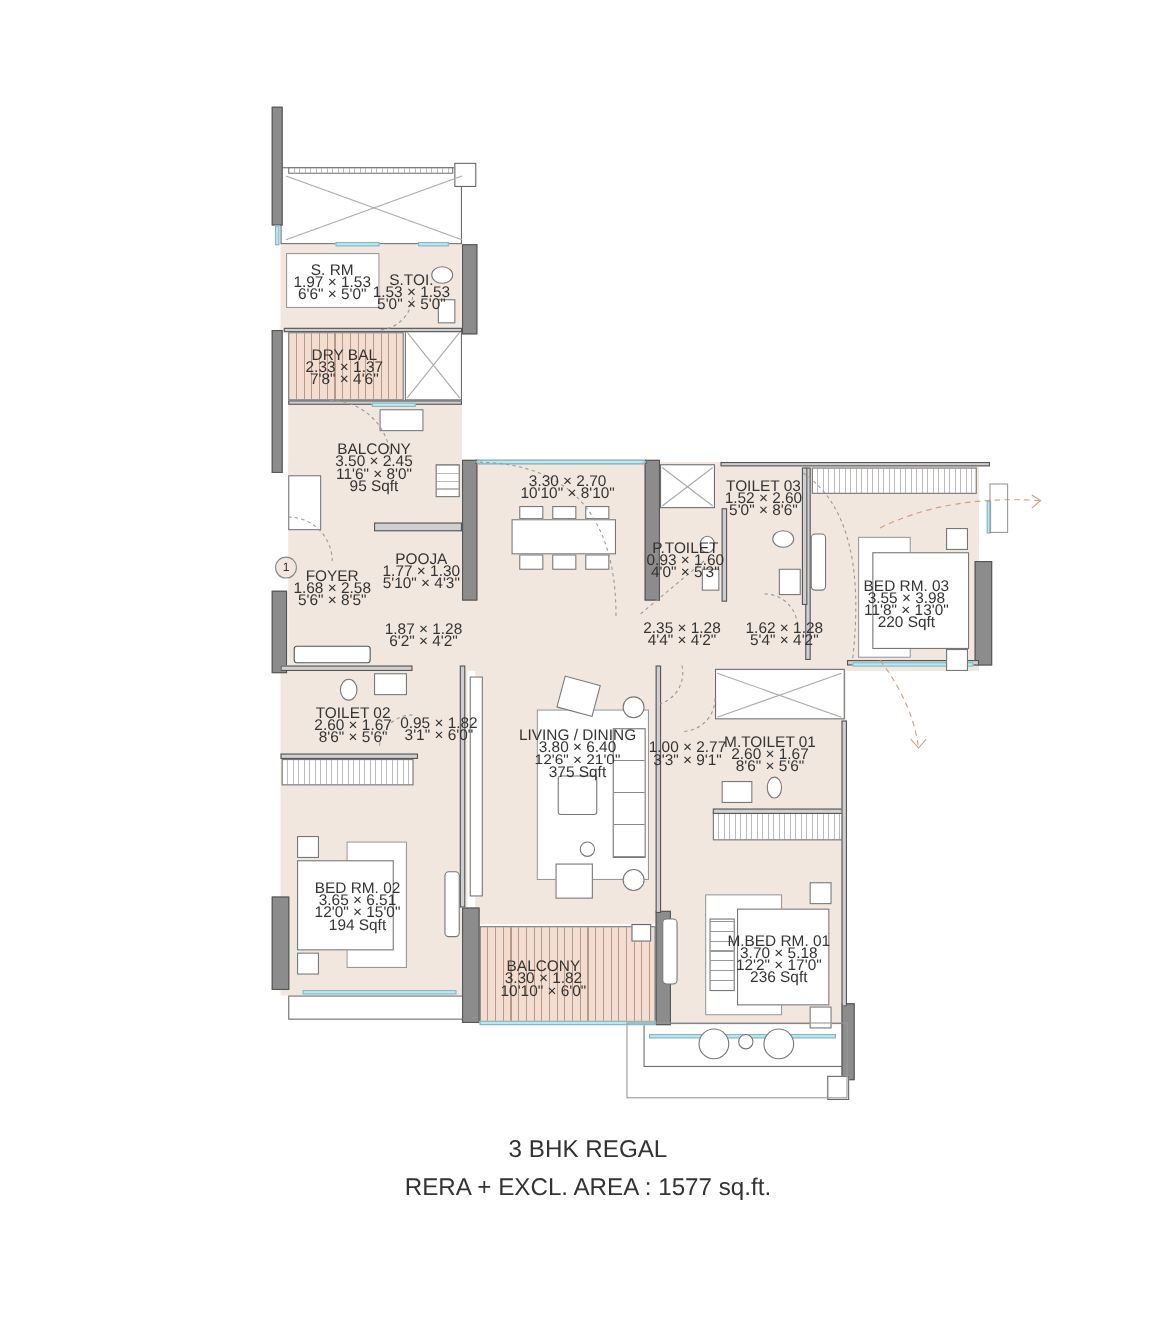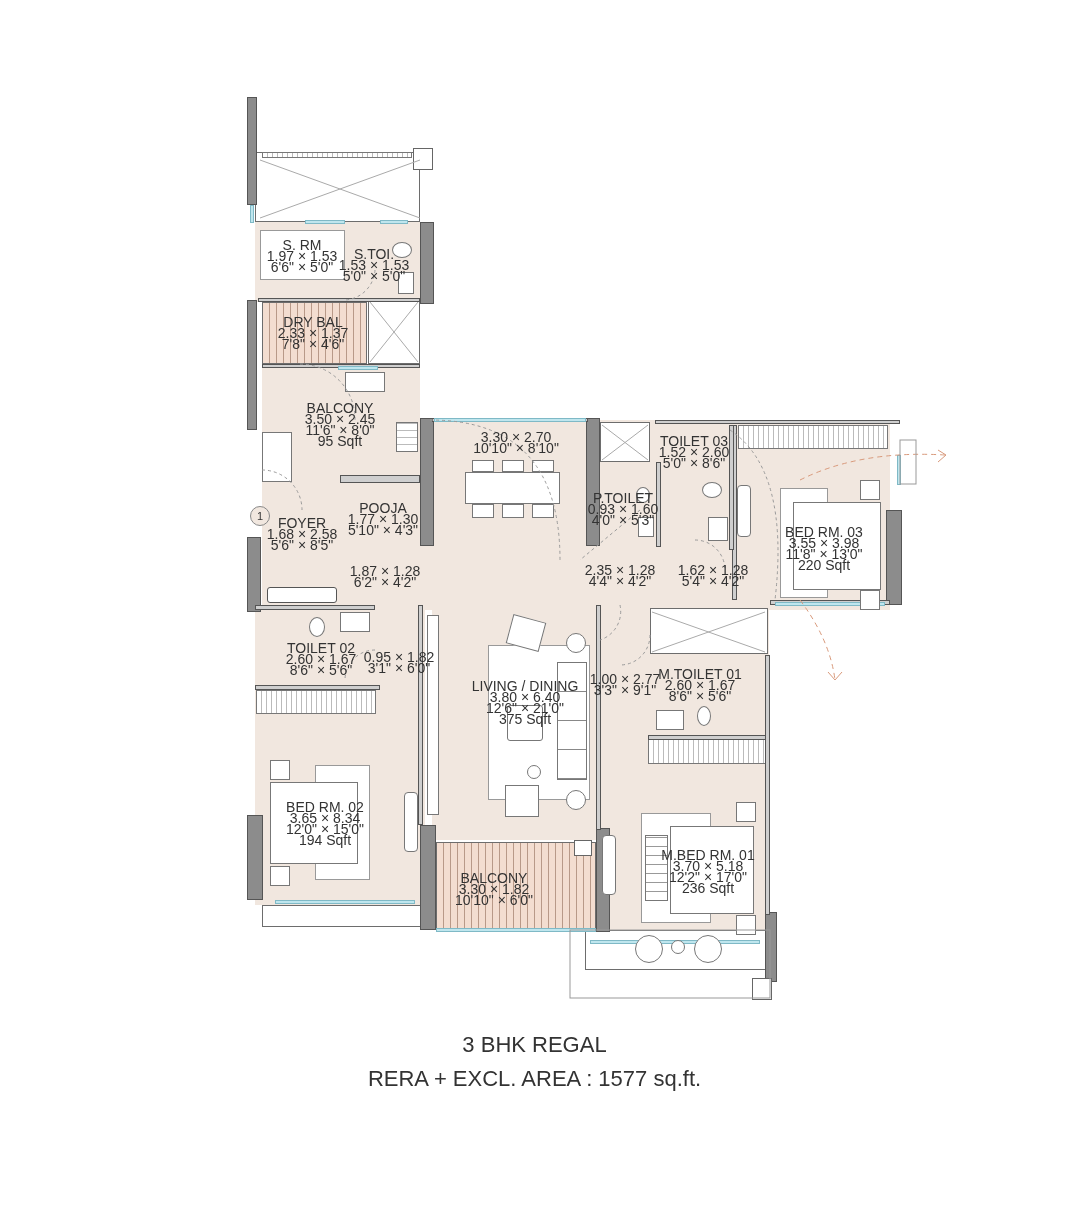--- a/index.html
+++ b/index.html
@@ -255,38 +255,38 @@
   </div>
   <div class="label" style="left:321px;top:643px;">
     <span>TOILET 02</span>
       <span>2.60 × 1.67</span>
       <span>8'6" × 5'6"</span>
   </div>
   <div class="label" style="left:399px;top:652px;">
     <span>0.95 × 1.82</span>
       <span>3'1" × 6'0"</span>
   </div>
-  <div class="label" style="left:525px;top:663px;margin-top:18px;">
+  <div class="label" style="left:525px;top:663px;">
     <span>LIVING / DINING</span>
       <span>3.80 × 6.40</span>
       <span>12'6" × 21'0"</span>
       <span>375 Sqft</span>
   </div>
   <div class="label" style="left:625px;top:674px;">
     <span>1.00 × 2.77</span>
       <span>3'3" × 9'1"</span>
   </div>
   <div class="label" style="left:700px;top:669px;">
     <span>M.TOILET 01</span>
       <span>2.60 × 1.67</span>
       <span>8'6" × 5'6"</span>
   </div>
   <div class="label" style="left:325px;top:802px;">
     <span>BED RM. 02</span>
-      <span>3.65 × 8.34</span>
+      <span>3.65 × 6.51</span>
       <span>12'0" × 15'0"</span>
       <span>194 Sqft</span>
   </div>
   <div class="label" style="left:494px;top:873px;">
     <span>BALCONY</span>
       <span>3.30 × 1.82</span>
       <span>10'10" × 6'0"</span>
   </div>
   <div class="label" style="left:708px;top:850px;">
     <span>M.BED RM. 01</span>

